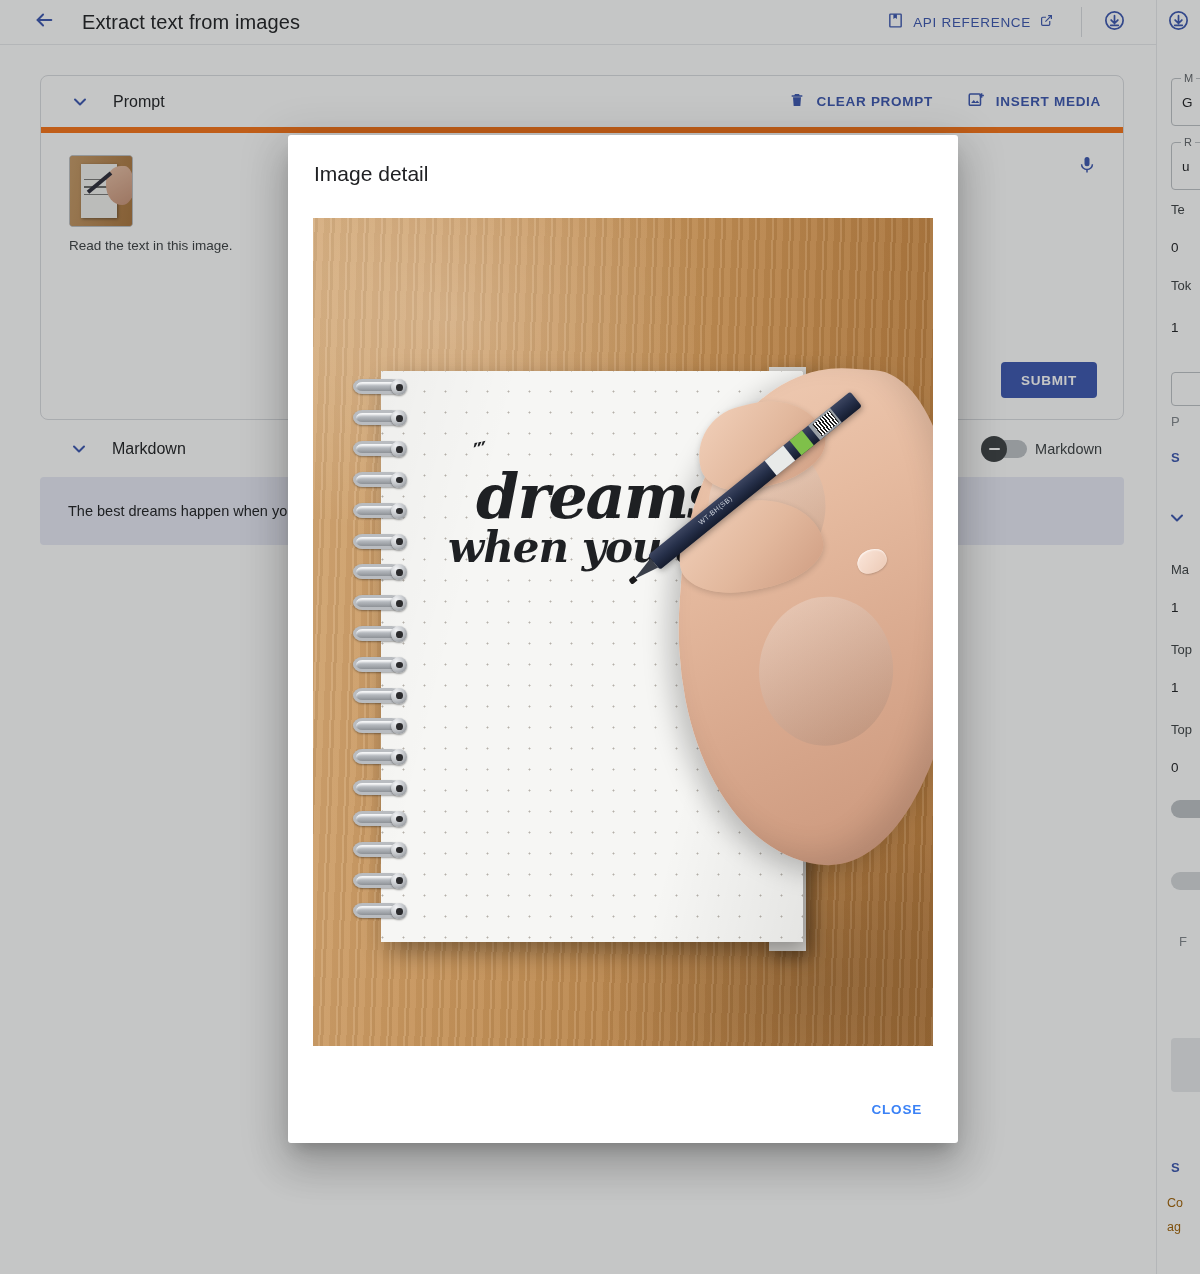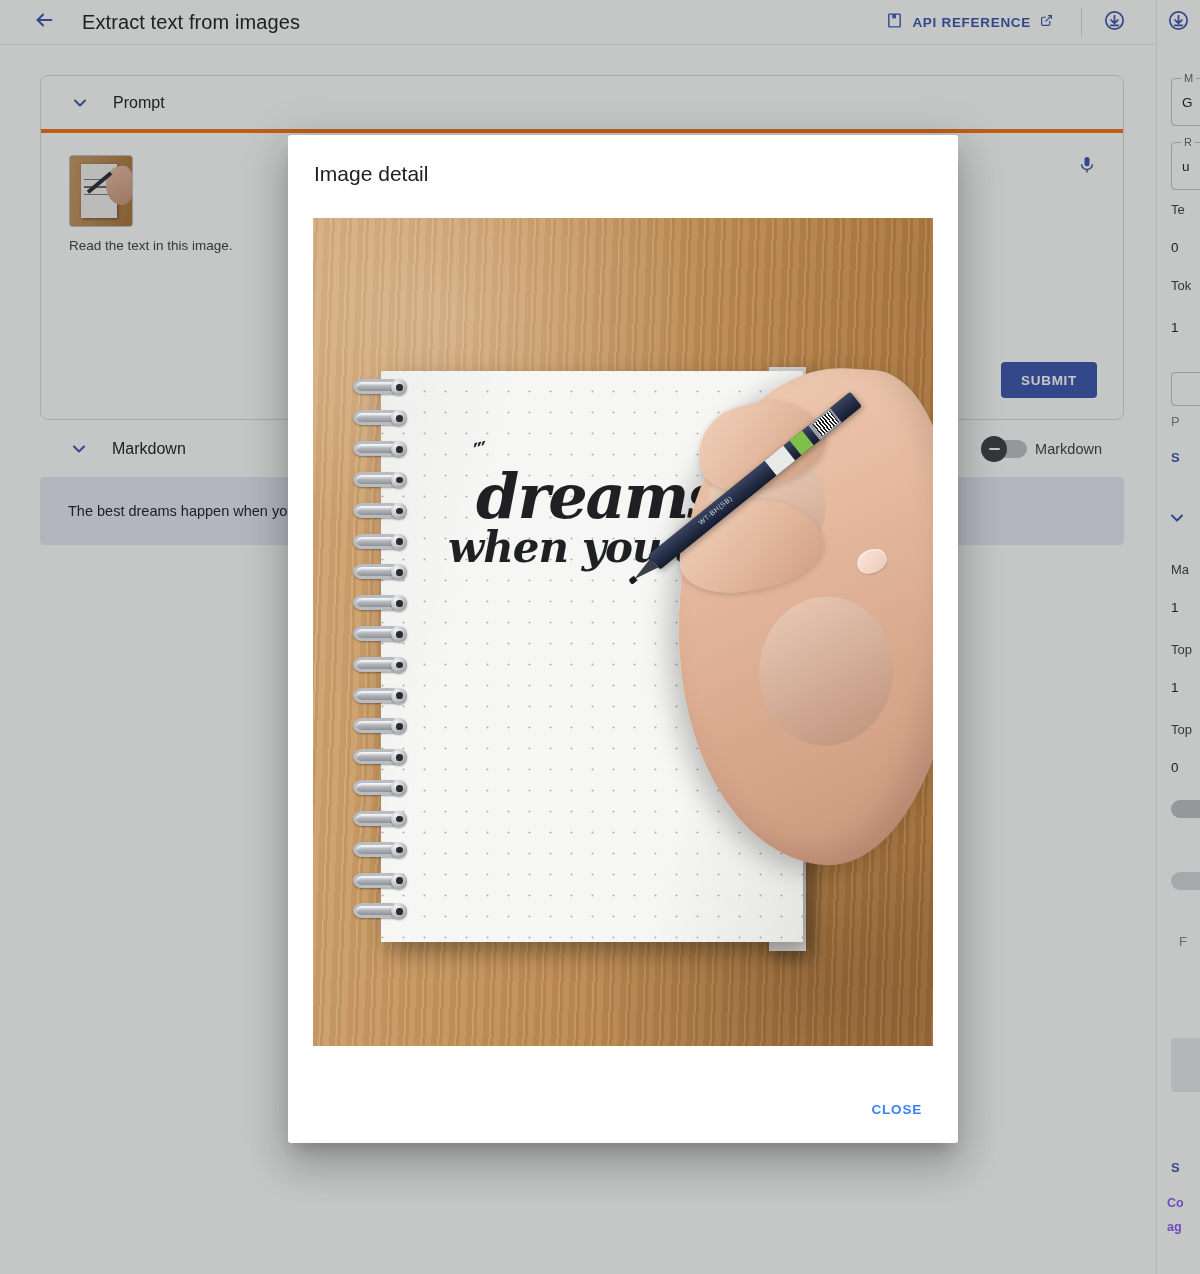--- a/index.html
+++ b/index.html
@@ -32,21 +32,21 @@
   .page-title {
     margin-left: 18px;
     font-size: 20px; color: #202124; font-weight: 400;
     letter-spacing: .1px;
   }
   .appbar-right {
     margin-left: auto; display: flex; align-items: center; height: 100%;
   }
   .api-ref {
     display: flex; align-items: center; gap: 9px;
-    color: #3b56b0; font-size: 13.5px; font-weight: 700;
+    color: #3b56b0; font-size: 13.5px; font-weight: 400;
     letter-spacing: .7px; cursor: pointer; padding: 0 10px;
   }
   .appbar-divider {
     width: 1px; height: 30px; background: #dadce0; margin: 0 12px 0 18px;
   }
   .dl-icon-btn {
     width: 40px; height: 40px; margin-right: 22px;
     display: flex; align-items: center; justify-content: center;
     cursor: pointer;
   }
@@ -62,21 +62,21 @@
     position: absolute; left: 40px; right: 32px;
     border: 1px solid #dadce0; border-radius: 8px;
     background: #ffffff;
   }
   #prompt-card { top: 30px; height: 345px; }
   #response-card { top: 375px; height: 125px; border: none; }
 
   .card-header {
     height: 57px; display: flex; align-items: center;
     padding: 0 22px 0 28px;
-    border-bottom: 4px solid #f97316;
+    border-bottom: 6px solid #f97316;
   }
   .chevron { width: 22px; height: 22px; margin-right: 22px; cursor: pointer;
              display:flex; align-items:center; justify-content:center; }
   .card-title { font-size: 16px; color: #202124; font-weight: 500; }
   .card-header-actions { margin-left: auto; display: flex; align-items: center; gap: 34px; }
   .hdr-action {
     display: flex; align-items: center; gap: 11px;
     color: #3b56b0; font-size: 13.5px; font-weight: 600; letter-spacing: .7px;
     cursor: pointer;
   }
@@ -155,21 +155,21 @@
   .sb-row-value { position: absolute; left: 14px; font-size: 13.5px; color: #202124; }
   .sb-btn {
     position: absolute; left: 14px; width: 96px; height: 34px;
     border: 1px solid #bdc1c6; border-radius: 4px;
     display: flex; align-items: center; justify-content: center;
     font-size: 13px; color: #3b56b0; font-weight: 600;
   }
   .sb-link { position: absolute; left: 14px; font-size: 13px; color: #3b56b0; font-weight: 600; }
   .sb-pill { position: absolute; left: 14px; height: 18px; border-radius: 9px; background: #bdc1c6; }
   .sb-chip { position: absolute; left: 14px; background: #e8eaed; border-radius: 4px; }
-  .sb-note { position: absolute; left: 10px; font-size: 12.5px; color: #8b5cf6; white-space: nowrap; font-weight: bold; }
+  .sb-note { position: absolute; left: 10px; font-size: 12.5px; color: #a16207; white-space: nowrap; }
 
   
   #scrim {
     position: absolute; inset: 0;
     background: rgba(32,33,36,0.26);
   }
 
   
   #modal {
     position: absolute;
@@ -426,20 +426,41 @@
   <div class="content">
 
     <div class="card" id="prompt-card">
       <div class="card-header">
         <span class="chevron">
           <svg width="20" height="20" viewBox="0 0 24 24" fill="none" stroke="#3b56b0" stroke-width="2.4" stroke-linecap="round" stroke-linejoin="round">
               <polyline points="6 9 12 15 18 9"></polyline>
             </svg>
         </span>
         <span class="card-title">Prompt</span>
+        <div class="card-header-actions">
+          <div class="hdr-action">
+            <span>
+              <svg width="16" height="16" viewBox="0 0 24 24" fill="#3b56b0">
+                <path d="M9 3h6l1 2h4v2H4V5h4l1-2zM6 8h12l-1 13H7L6 8z"></path>
+              </svg>
+            </span>
+            <span>CLEAR PROMPT</span>
+          </div>
+          <div class="hdr-action">
+            <span>
+              <svg width="18" height="18" viewBox="0 0 24 24" fill="none" stroke="#3b56b0" stroke-width="2">
+                <rect x="3" y="4" width="15" height="15" rx="1.5"></rect>
+                <path d="M5.5 16 9 12l2.5 3 2-2.5 3 3.5" fill="#3b56b0" stroke="none"></path>
+                <line x1="19.5" y1="3" x2="19.5" y2="9"></line>
+                  <line x1="16.5" y1="6" x2="22.5" y2="6"></line>
+              </svg>
+            </span>
+            <span>INSERT MEDIA</span>
+          </div>
+        </div>
       </div>
 
       <div class="prompt-body">
         <div class="thumb-wrap">
           <div class="thumb">
             <div class="mini">
               <div class="mini-wood"></div>
               <div class="mini-page"></div>
               <div class="mini-scribble"></div>
               <div class="mini-hand"></div>

